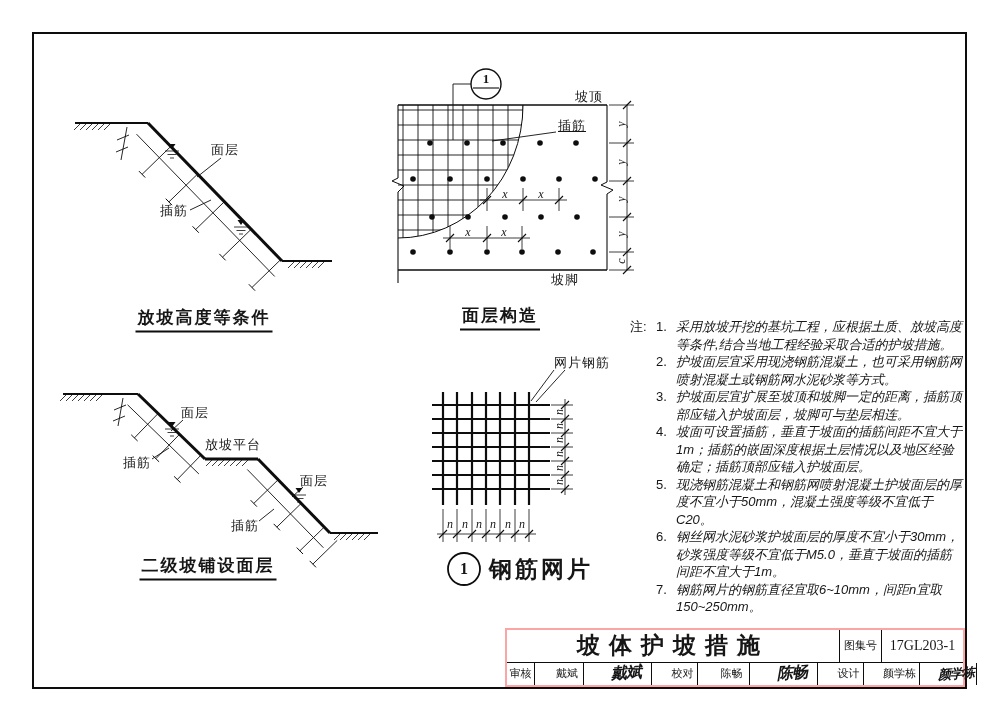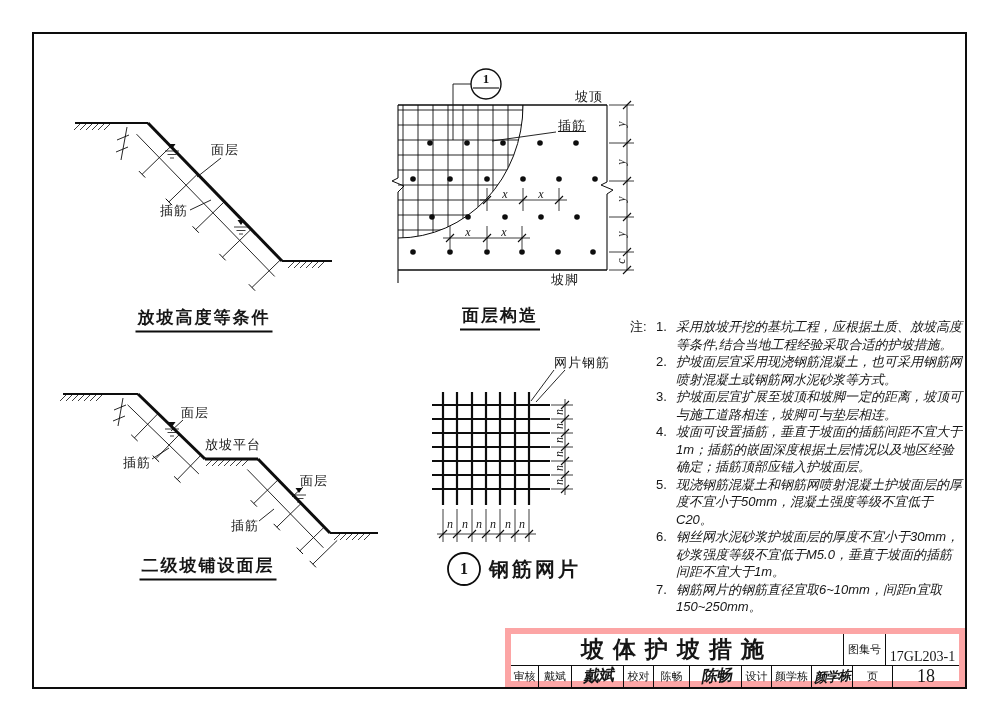--- a/index.html
+++ b/index.html
@@ -9,43 +9,43 @@
        border:2.5px solid #0d0d0d;background:transparent;}
   #linework{position:absolute;left:0;top:0;width:1000px;height:721px;}
   .lbl{position:absolute;transform:translate(-50%,-50%);font-size:13px;
        white-space:nowrap;letter-spacing:1px;}
   .lbl-u{text-decoration:underline;}
   .fig-title{position:absolute;transform:translate(-50%,-50%);font-size:17px;
        font-weight:bold;white-space:nowrap;letter-spacing:2px;
        border-bottom:2px solid #0d0d0d;padding:0 2px 2px 2px;}
   .bubble-num{position:absolute;transform:translate(-50%,-50%);
        font-family:"Liberation Serif",serif;font-size:13px;font-weight:bold;}
-  .big-label{position:absolute;transform:translate(0,-50%);font-size:20px;
+  .big-label{position:absolute;transform:translate(0,-50%);font-size:23px;
        font-weight:bold;letter-spacing:3px;white-space:nowrap;}
   .dim{position:absolute;transform:translate(-50%,-50%);
        font-family:"Liberation Serif",serif;font-size:12px;font-style:italic;}
   .dim-v{transform:translate(-50%,-50%) rotate(-90deg);}
   
   #notes{position:absolute;left:630px;top:318px;width:332px;font-size:13px;
        line-height:17.5px;letter-spacing:0;}
   #notes .wrap{display:flex;}
   #notes .prefix{width:26px;flex:none;}
   #notes .items{flex:1;}
   .note-item{display:flex;}
   .note-item .num{width:20px;flex:none;}
   .note-item .txt{flex:1;font-style:italic;}
   
   #tblock{position:absolute;left:505px;top:628px;width:460px;height:59px;
-       border:6px solid #fca5a5;box-sizing:border-box;background:#fff;
+       border:2px solid #fca5a5;box-sizing:border-box;background:#fff;
        display:flex;flex-direction:column;}
   #tblock .row1{flex:1.45;display:flex;border-bottom:1.5px solid #0d0d0d;}
-  #tblock .row2{flex:1;display:flex;font-size:11px;}
+  #tblock .row2{flex:1;display:flex;font-size:11px;gap:16px;}
   #tblock .cell{display:flex;align-items:center;justify-content:center;
        border-right:1.2px solid #0d0d0d;box-sizing:border-box;overflow:hidden;}
-  #tblock .cell:last-child{border-right:none;align-items:flex-end;}
+  #tblock .cell:last-child{border-right:none;}
   .sheet-title{font-size:23px;font-weight:bold;letter-spacing:9px;}
   .atlas-no{font-family:"Liberation Serif",serif;font-size:14px;letter-spacing:0;}
   .pageno{font-family:"Liberation Serif",serif;font-size:18px;}
   .sig{font-family:"DejaVu Serif",serif;font-weight:bold;font-style:italic;
        font-size:16px;transform:rotate(-4deg);letter-spacing:-1px;}
 </style>
 </head>
 <body>
 
 <svg id="linework" viewBox="0 0 1000 721" xmlns="http://www.w3.org/2000/svg">
@@ -309,21 +309,21 @@
       <div class="note-item">
         <span class="num">1.</span>
         <span class="txt">采用放坡开挖的基坑工程，应根据土质、放坡高度等条件,结合当地工程经验采取合适的护坡措施。</span>
       </div>
       <div class="note-item">
         <span class="num">2.</span>
         <span class="txt">护坡面层宜采用现浇钢筋混凝土，也可采用钢筋网喷射混凝土或钢筋网水泥砂浆等方式。</span>
       </div>
       <div class="note-item">
         <span class="num">3.</span>
-        <span class="txt">护坡面层宜扩展至坡顶和坡脚一定的距离，坡顶可与施工道路相连，坡脚可与垫层相连。</span>
+        <span class="txt">护坡面层宜扩展至坡顶和坡脚一定的距离，插筋顶部应锚入护坡面层，坡脚可与垫层相连。</span>
       </div>
       <div class="note-item">
         <span class="num">4.</span>
         <span class="txt">坡面可设置插筋，垂直于坡面的插筋间距不宜大于1m；插筋的嵌固深度根据土层情况以及地区经验确定；插筋顶部应锚入护坡面层。</span>
       </div>
       <div class="note-item">
         <span class="num">5.</span>
         <span class="txt">现浇钢筋混凝土和钢筋网喷射混凝土护坡面层的厚度不宜小于50mm，混凝土强度等级不宜低于C20。</span>
       </div>
       <div class="note-item">

